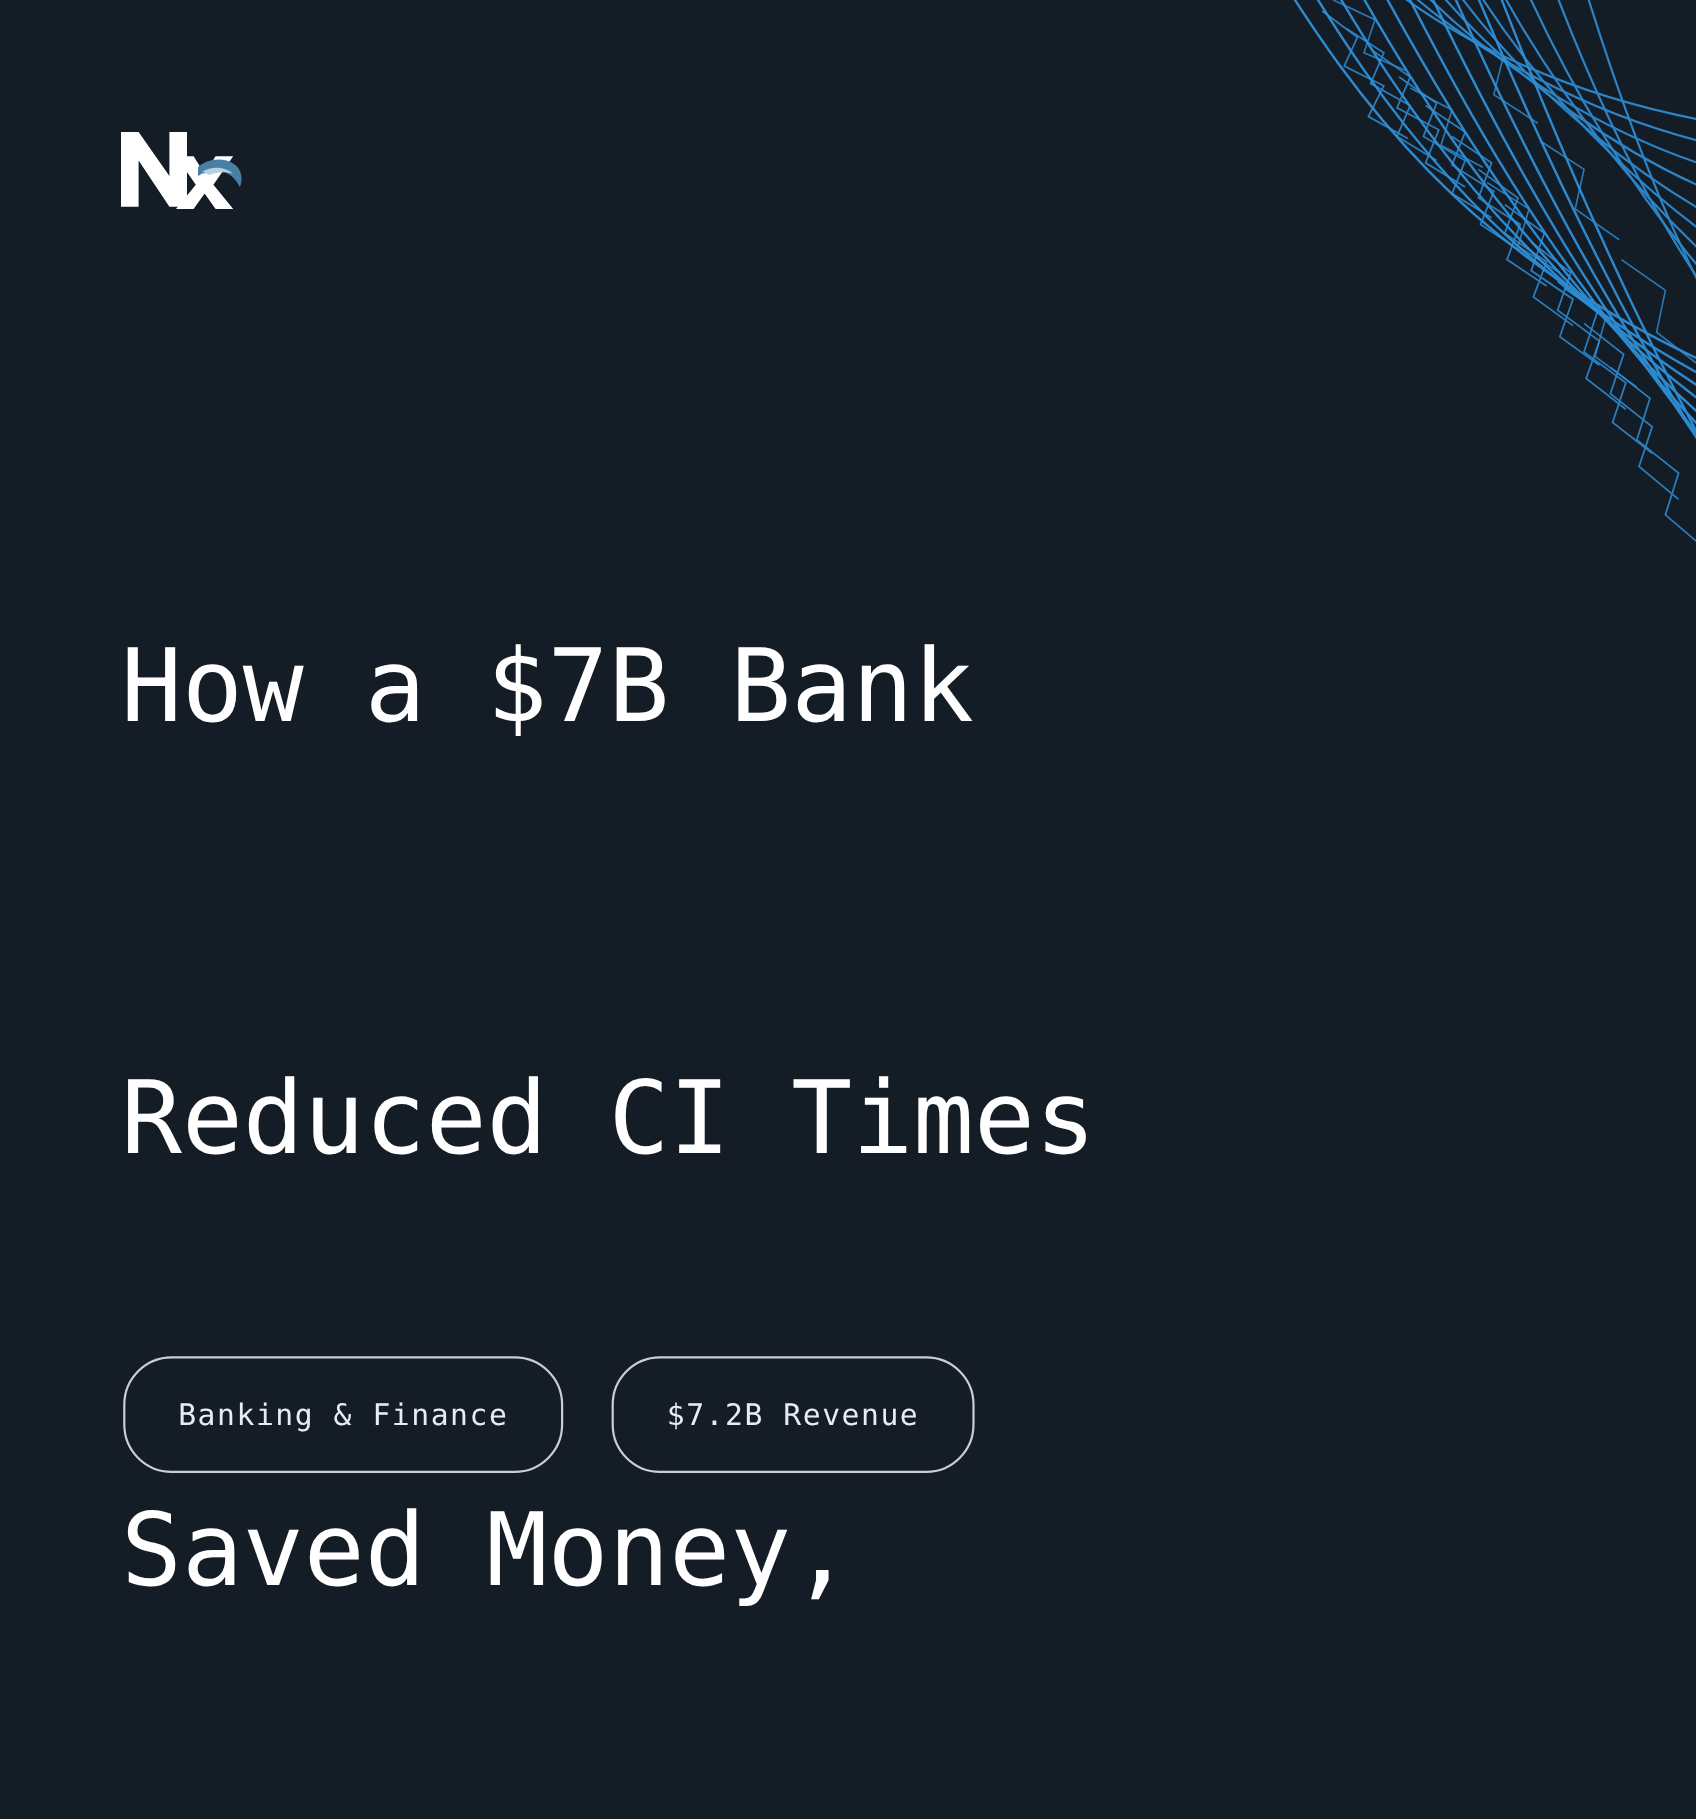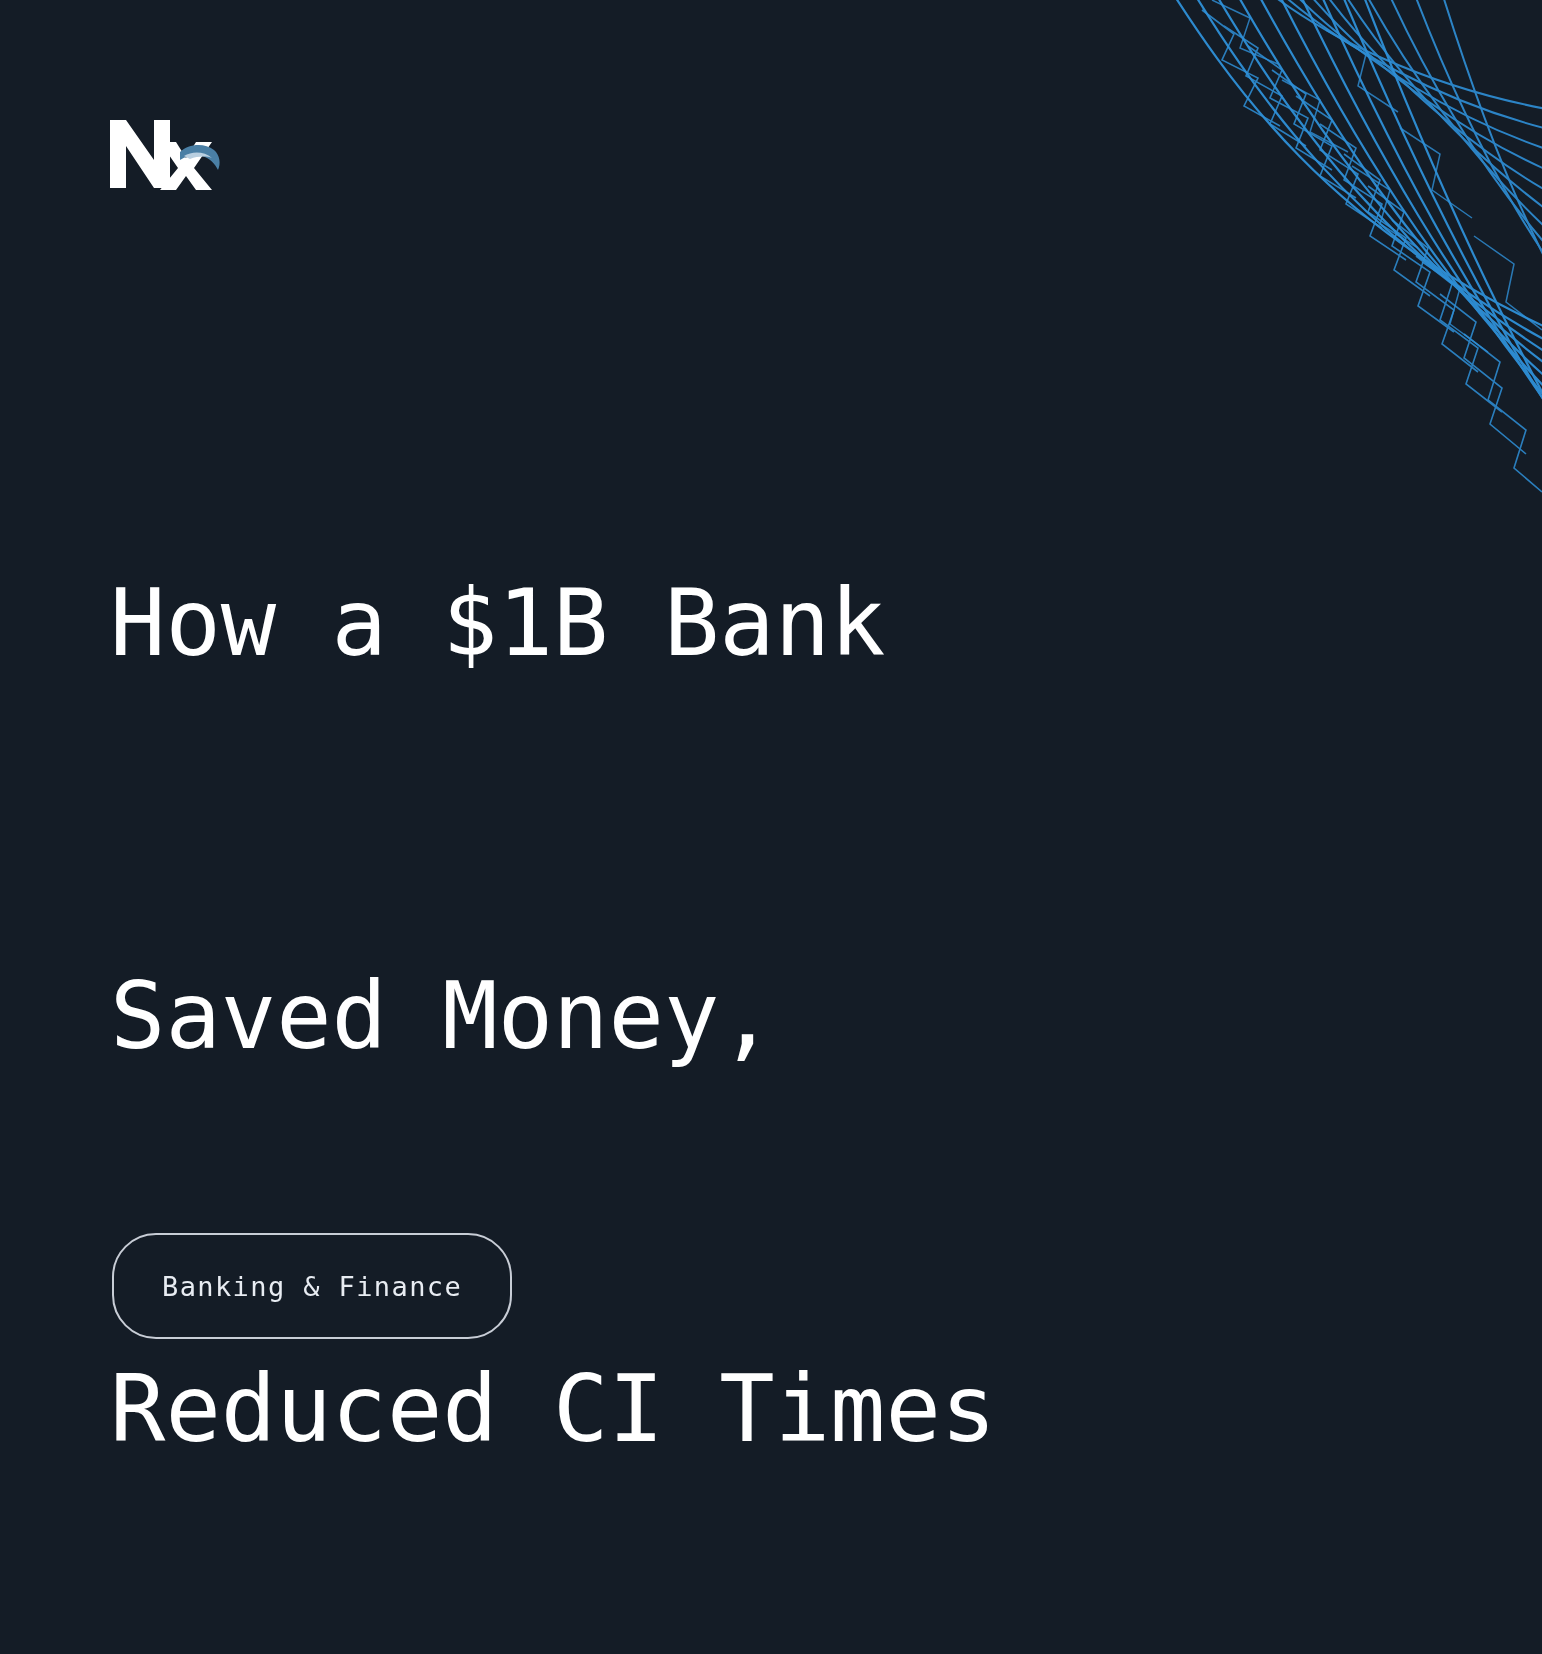--- a/index.html
+++ b/index.html
@@ -132,23 +132,24 @@
     <path d="M 2,8 L 2,76 L 18,76 L 18,34 L 46,76 L 62,76 L 62,8 L 46,8 L 46,48 L 18,8 Z" fill="#ffffff"></path>
 
     <path d="M 52,30 L 68,30 L 78,46 L 88,30 L 104,30 L 86,56 L 104,78 L 88,78 L 78,64 L 68,78 L 52,78 L 70,56 Z" fill="#ffffff"></path>
 
     <path d="M 72,40 C 80,32 96,30 106,38 C 112,43 113,52 110,58 C 107,52 102,46 94,44 C 86,42 78,44 72,48 Z" fill="#4a7fa5"></path>
     <path d="M 76,44 C 84,39 96,39 104,46 C 99,44 90,44 82,47 Z" fill="#b9cfe0"></path>
   </svg>
 </div>
 
 <h1 class="title">
-  <span class="line">How a $1B Bank</span>
+  <span class="line">How a $7B Bank</span>
+  <span class="line">Reduced CI Times</span>
   <span class="line">Saved Money,</span>
-  <span class="line">Reduced CI Times</span>
   
   
   
 </h1>
 
 <div class="badges">
   <span class="badge">Banking &amp; Finance</span>
+  <span class="badge">$7.2B Revenue</span>
 </div>
 
 </body></html>

